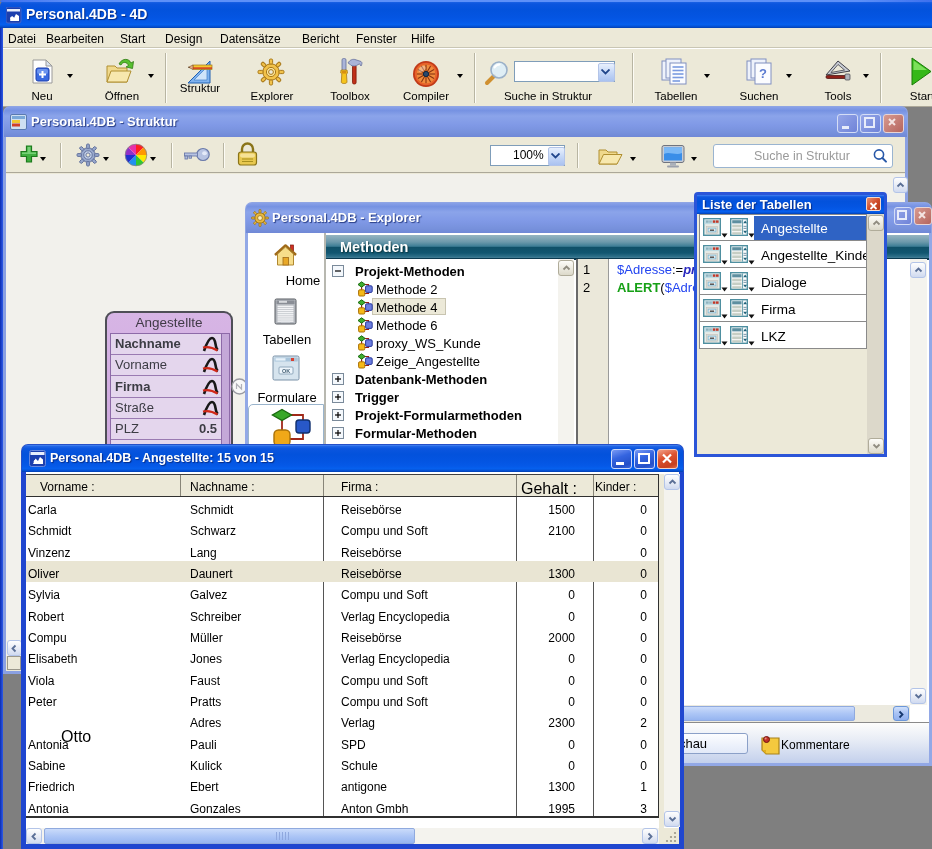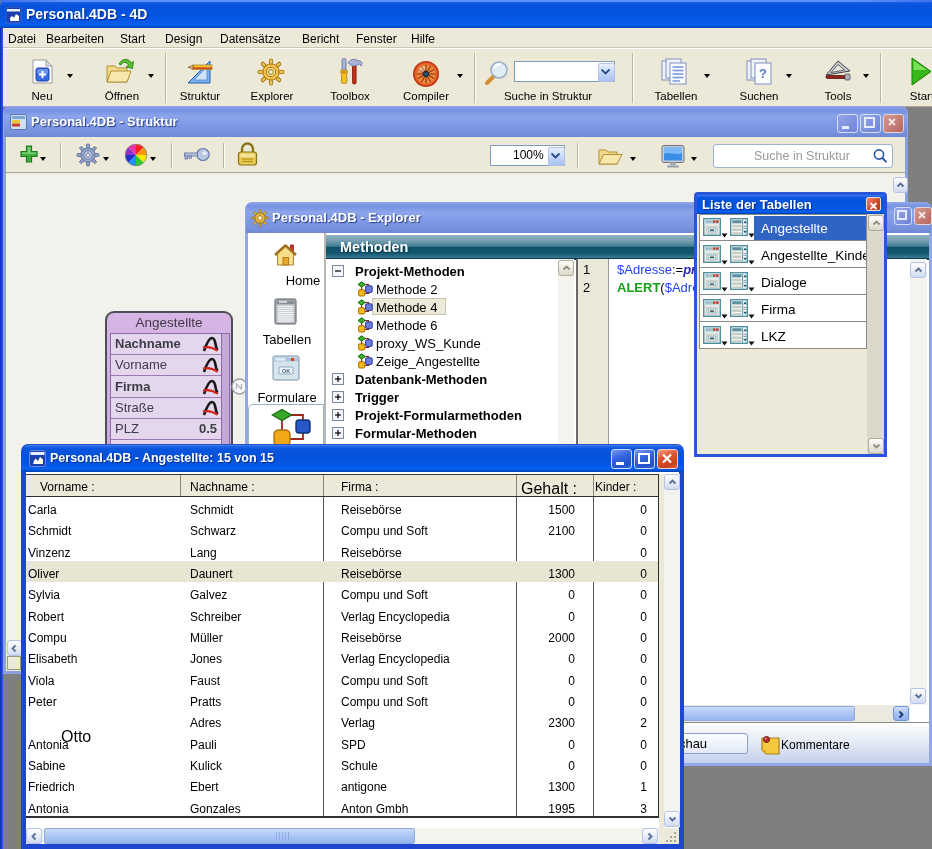--- a/index.html
+++ b/index.html
@@ -45,21 +45,21 @@
 <div class="lbl" style="left:356px;top:32px;font-size:12px;">Fenster</div>
 <div class="lbl" style="left:411px;top:32px;font-size:12px;">Hilfe</div>
 
 <div class="abs" style="left:0;top:48px;width:932px;height:59px;background:#ece9d8;border-top:1px solid #ffffff;border-bottom:1px solid #aca899;box-sizing:border-box;"></div>
 <div class="sep" style="left:165px;top:53px;height:50px;"></div>
 <div class="sep" style="left:474px;top:53px;height:50px;"></div>
 <div class="sep" style="left:632px;top:53px;height:50px;"></div>
 <div class="sep" style="left:880px;top:53px;height:50px;"></div>
 <div class="lbl" style="left:42px;top:90px;transform:translateX(-50%);font-size:11.5px;">Neu</div>
 <div class="lbl" style="left:122px;top:90px;transform:translateX(-50%);font-size:11.5px;">Öffnen</div>
-<div class="lbl" style="left:200px;top:90px;transform:translateX(-50%);font-size:11.5px;">Struktur</div>
+<div class="lbl" style="left:200px;top:82px;transform:translateX(-50%);font-size:11.5px;">Struktur</div>
 <div class="lbl" style="left:272px;top:90px;transform:translateX(-50%);font-size:11.5px;">Explorer</div>
 <div class="lbl" style="left:350px;top:90px;transform:translateX(-50%);font-size:11.5px;">Toolbox</div>
 <div class="lbl" style="left:426px;top:90px;transform:translateX(-50%);font-size:11.5px;">Compiler</div>
 <div class="lbl" style="left:548px;top:90px;transform:translateX(-50%);font-size:11.5px;">Suche in Struktur</div>
 <div class="lbl" style="left:676px;top:90px;transform:translateX(-50%);font-size:11.5px;">Tabellen</div>
 <div class="lbl" style="left:759px;top:90px;transform:translateX(-50%);font-size:11.5px;">Suchen</div>
 <div class="lbl" style="left:838px;top:90px;transform:translateX(-50%);font-size:11.5px;">Tools</div>
 <div class="lbl" style="left:922px;top:90px;transform:translateX(-50%);font-size:11.5px;">Start</div>
 <div class="arr" style="left:67px;top:74px;"></div>
 <div class="arr" style="left:148px;top:74px;"></div>

